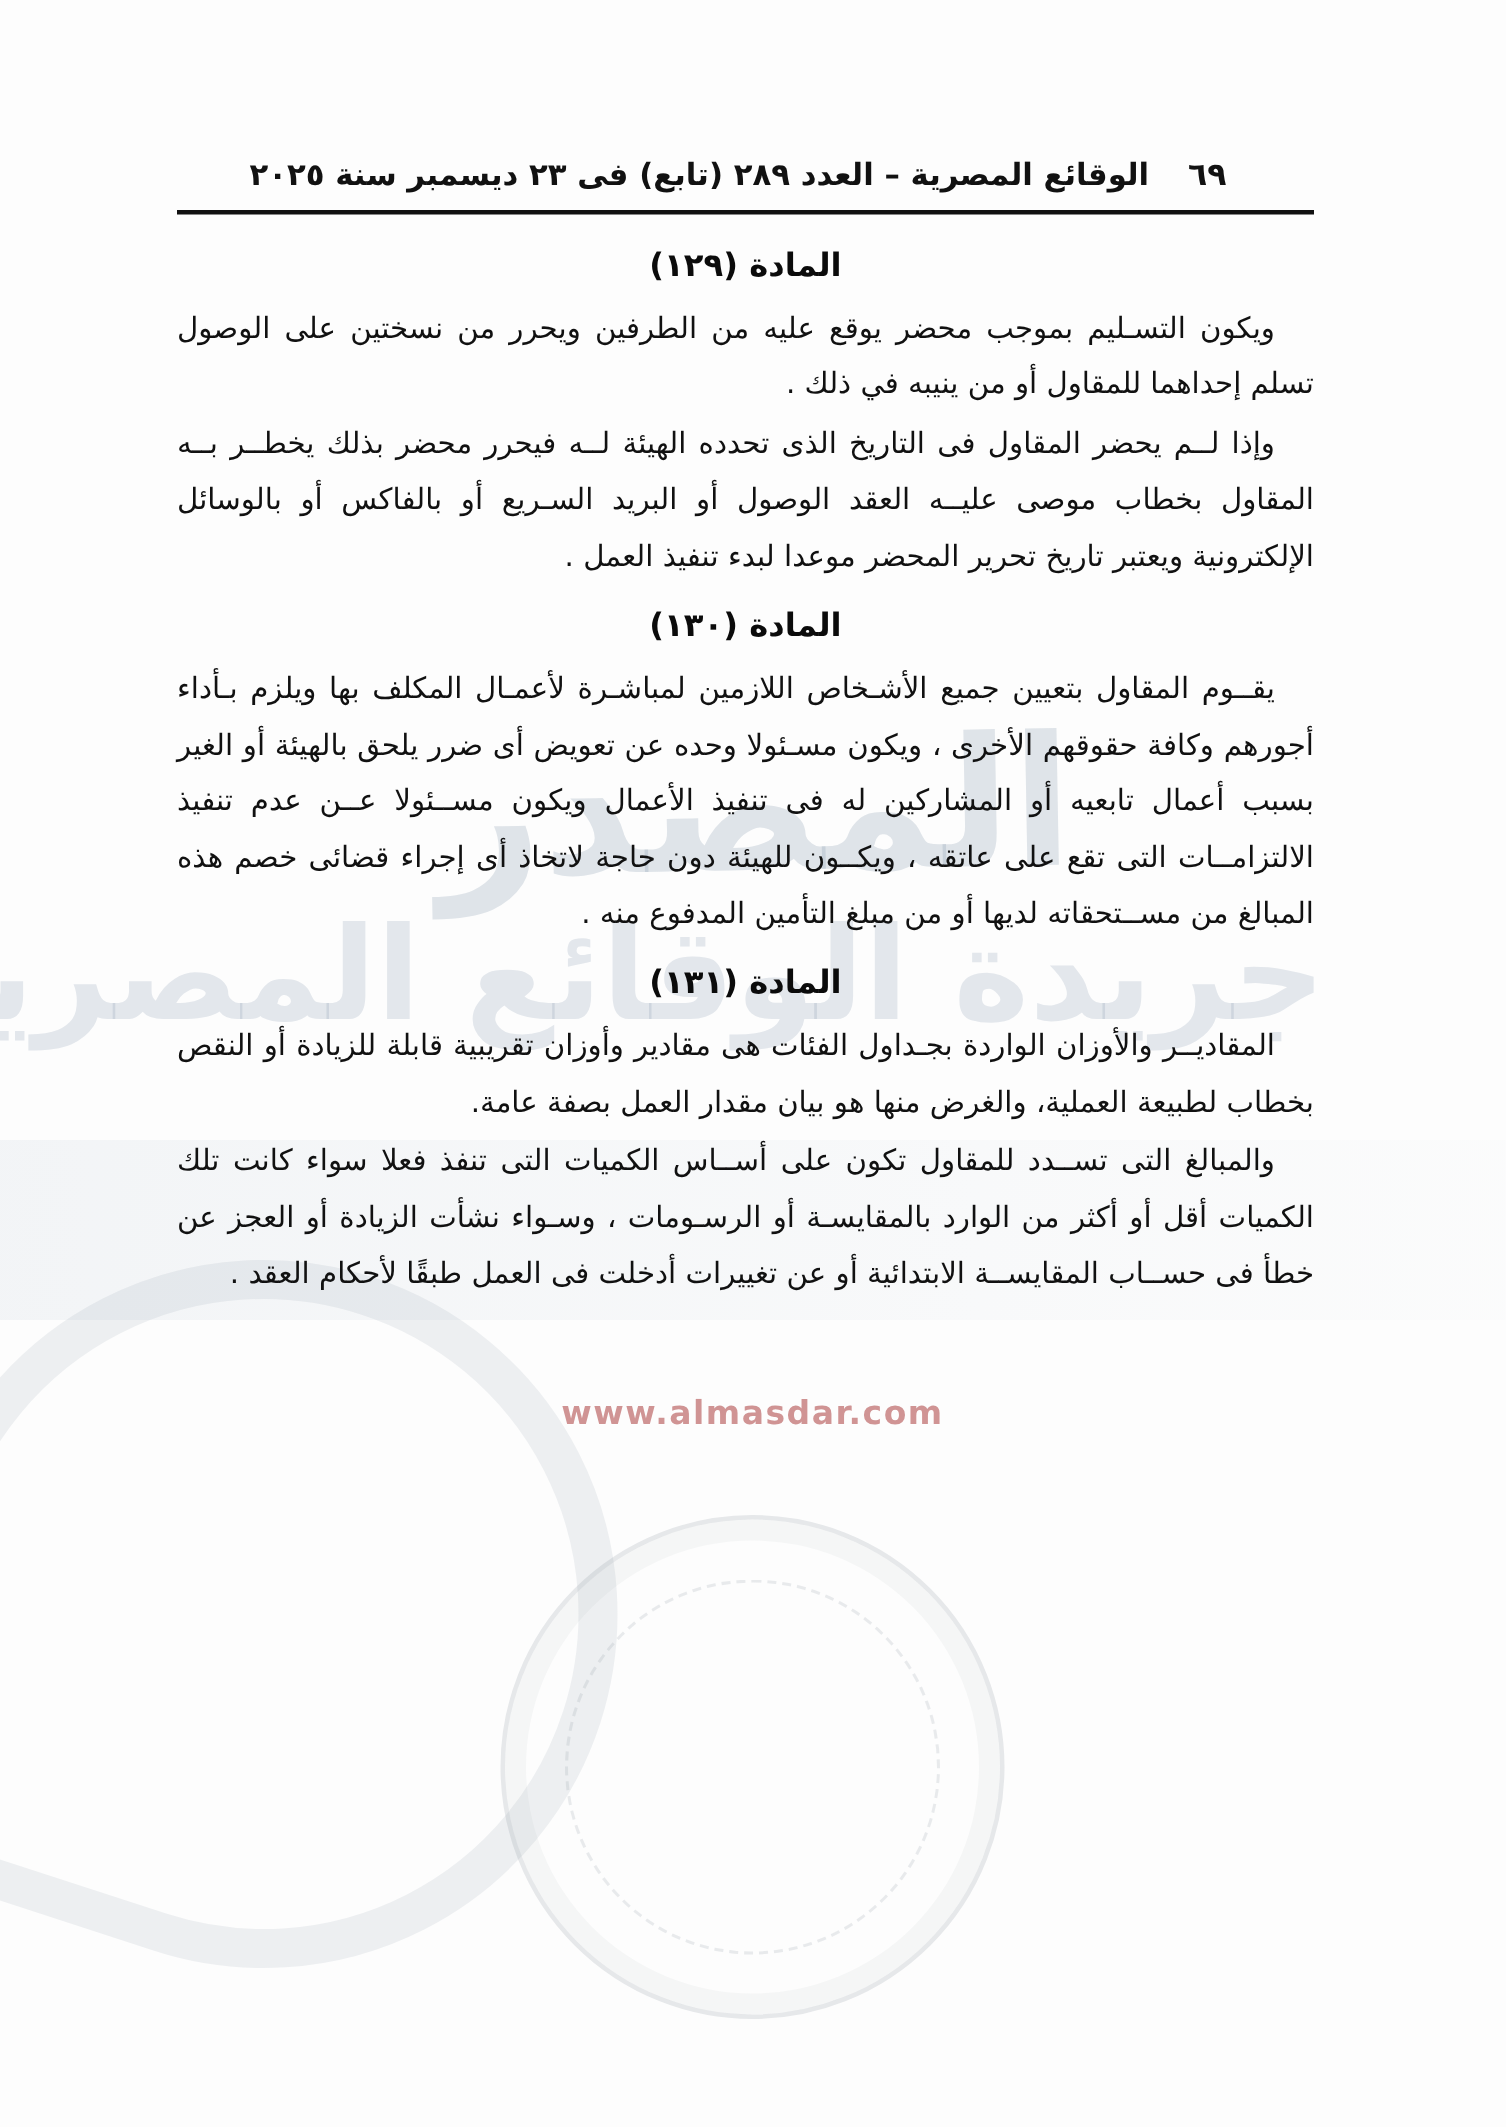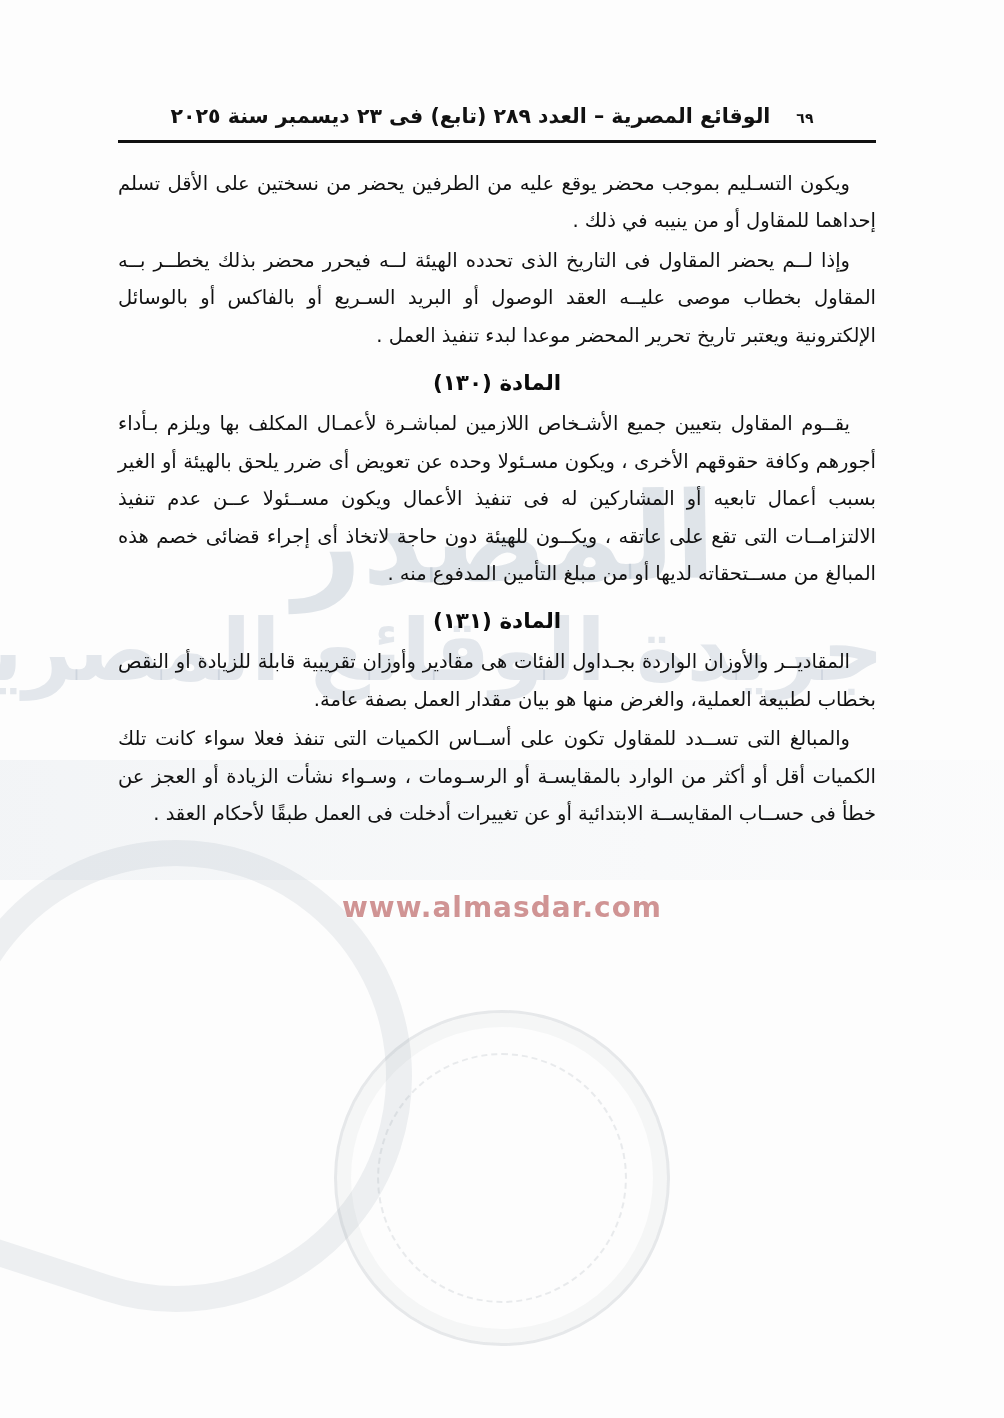--- a/index.html
+++ b/index.html
@@ -49,25 +49,25 @@
     right: 120px;
     width: 760px;
     text-align: center;
     font-size: 86px;
     font-weight: bold;
     color: rgba(110, 135, 160, 0.18);
     white-space: nowrap;
   }
   .wm-url {
     position: absolute;
-    top: 891px;
+    top: 930px;
     left: 50%;
     transform: translateX(-50%);
     font-family: "DejaVu Sans", "Liberation Sans", sans-serif;
-    font-size: 28px;
+    font-size: 22px;
     font-weight: bold;
     color: rgba(170, 60, 60, 0.55);
     letter-spacing: 1px;
     text-shadow: 0 1px 0 rgba(255,255,255,0.6);
     direction: ltr;
   }
   .wm-seal {
     position: absolute;
     top: 1010px;
     left: 50%;
@@ -117,21 +117,21 @@
     justify-content: center;
     gap: 26px;
     font-size: 20.5px;
     font-weight: bold;
     color: #111;
     letter-spacing: 0;
     white-space: nowrap;
   }
   .page-header .hdr-title { }
   .page-header .hdr-page-number {
-    font-size: 14px;
+    font-size: 21px;
     font-weight: bold;
     margin-right: 10px;
   }
 
   .header-rule {
     margin: 12px 0 22px 0;
     height: 3px;
     background: #111;
     border: 0;
   }
@@ -175,21 +175,22 @@
 
   <div class="content">
 
     <div class="page-header">
       <span class="hdr-page-number">٦٩</span>
       <span class="hdr-title">الوقائع المصرية – العدد ٢٨٩ (تابع) فى ٢٣ ديسمبر سنة ٢٠٢٥</span>
     </div>
     <hr class="header-rule">
 
     <div>
-      <p class="body-text indent last-right">ويكون التسـليم بموجب محضر يوقع عليه من الطرفين يحضر من نسختين على الأقل تسلم إحداهما للمقاول أو من ينيبه في ذلك .</p>
+      <h2 class="article-title">المادة (١٢٩)</h2>
+      <p class="body-text indent last-right">ويكون التسـليم بموجب محضر يوقع عليه من الطرفين ويحرر من نسختين على الوصول تسلم إحداهما للمقاول أو من ينيبه في ذلك .</p>
       <p class="body-text indent last-right">وإذا لــم يحضر المقاول فى التاريخ الذى تحدده الهيئة لــه فيحرر محضر بذلك يخطــر بــه المقاول بخطاب موصى عليــه العقد الوصول أو البريد السـريع أو بالفاكس أو بالوسائل الإلكترونية ويعتبر تاريخ تحرير المحضر موعدا لبدء تنفيذ العمل .</p>
     </div>
 
     <div>
       <h2 class="article-title">المادة (١٣٠)</h2>
       <p class="body-text indent last-right">يقــوم المقاول بتعيين جميع الأشـخاص اللازمين لمباشـرة لأعمـال المكلف بها ويلزم بـأداء أجورهم وكافة حقوقهم الأخرى ، ويكون مسـئولا وحده عن تعويض أى ضرر يلحق بالهيئة أو الغير بسبب أعمال تابعيه أو المشاركين له فى تنفيذ الأعمال ويكون مســئولا عــن عدم تنفيذ الالتزامــات التى تقع على عاتقه ، ويكــون للهيئة دون حاجة لاتخاذ أى إجراء قضائى خصم هذه المبالغ من مســتحقاته لديها أو من مبلغ التأمين المدفوع منه .</p>
     </div>
 
     <div>
       <h2 class="article-title">المادة (١٣١)</h2>

